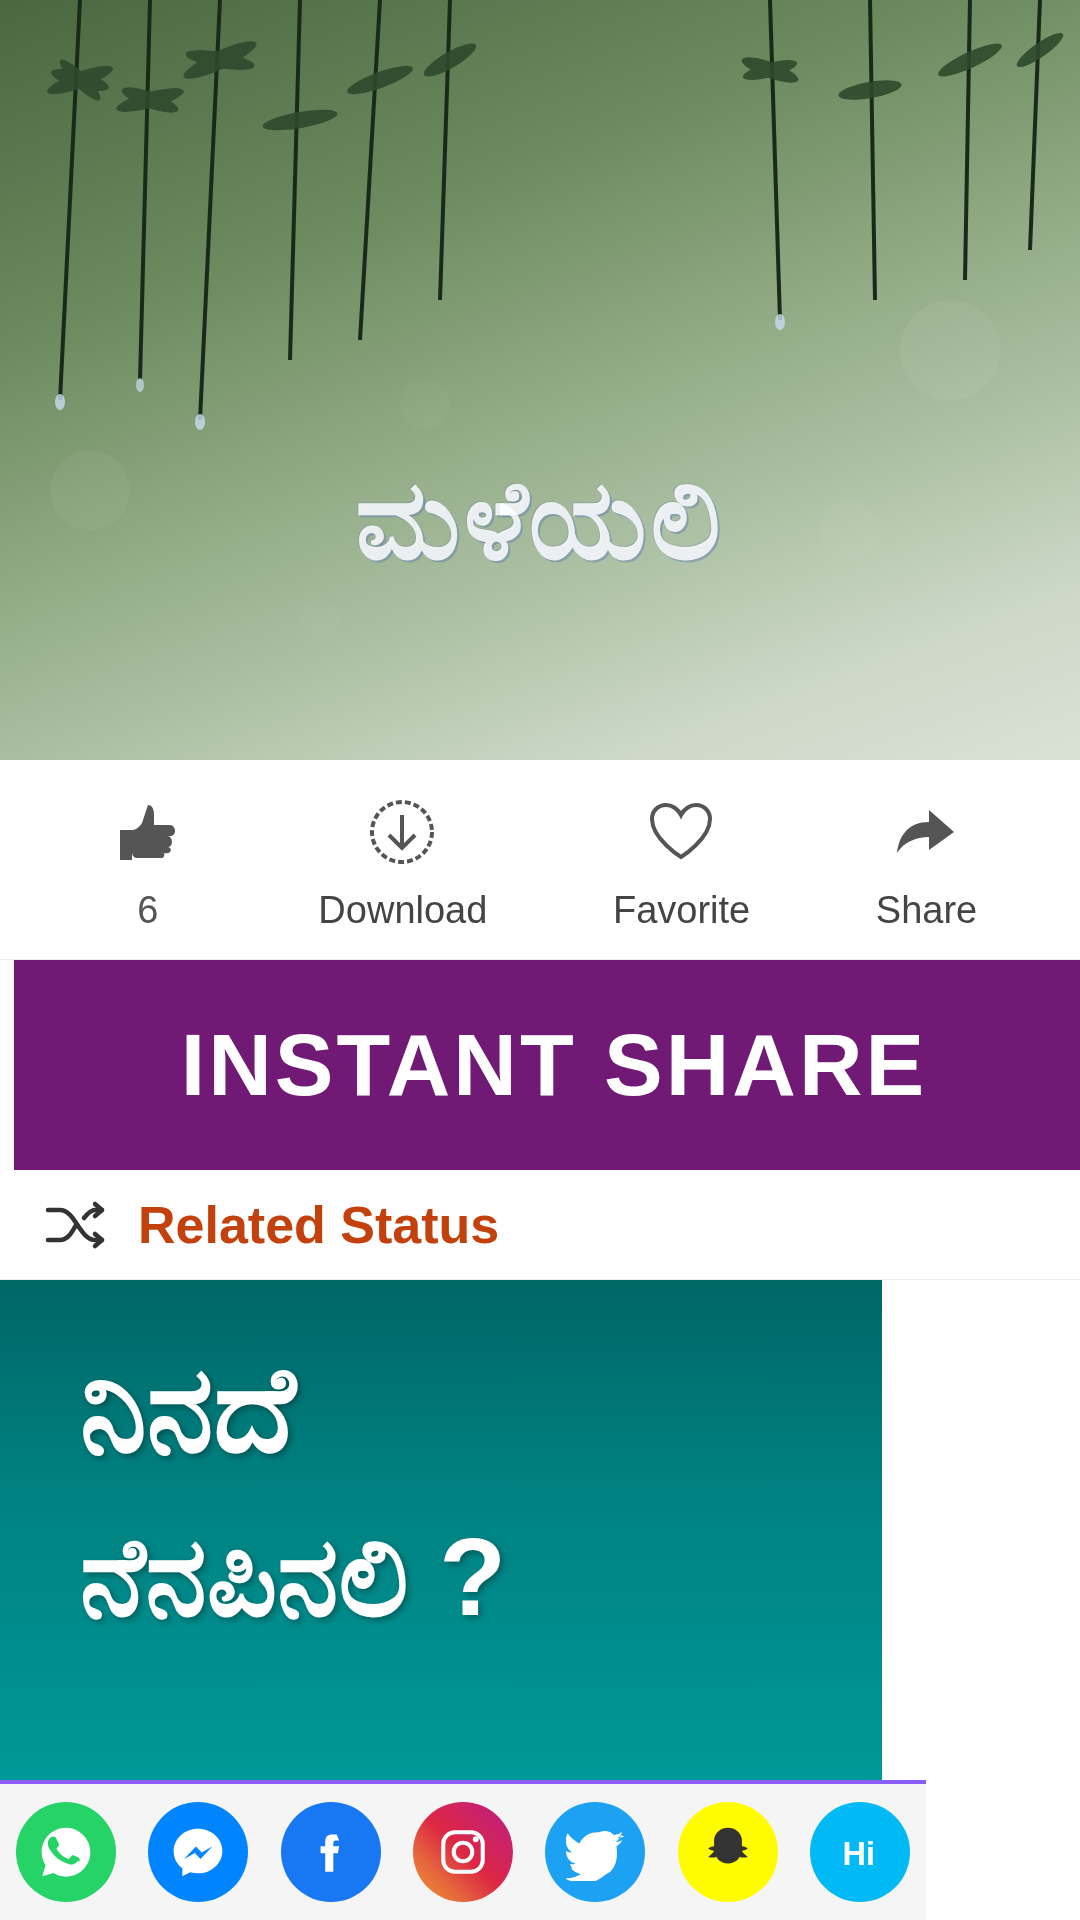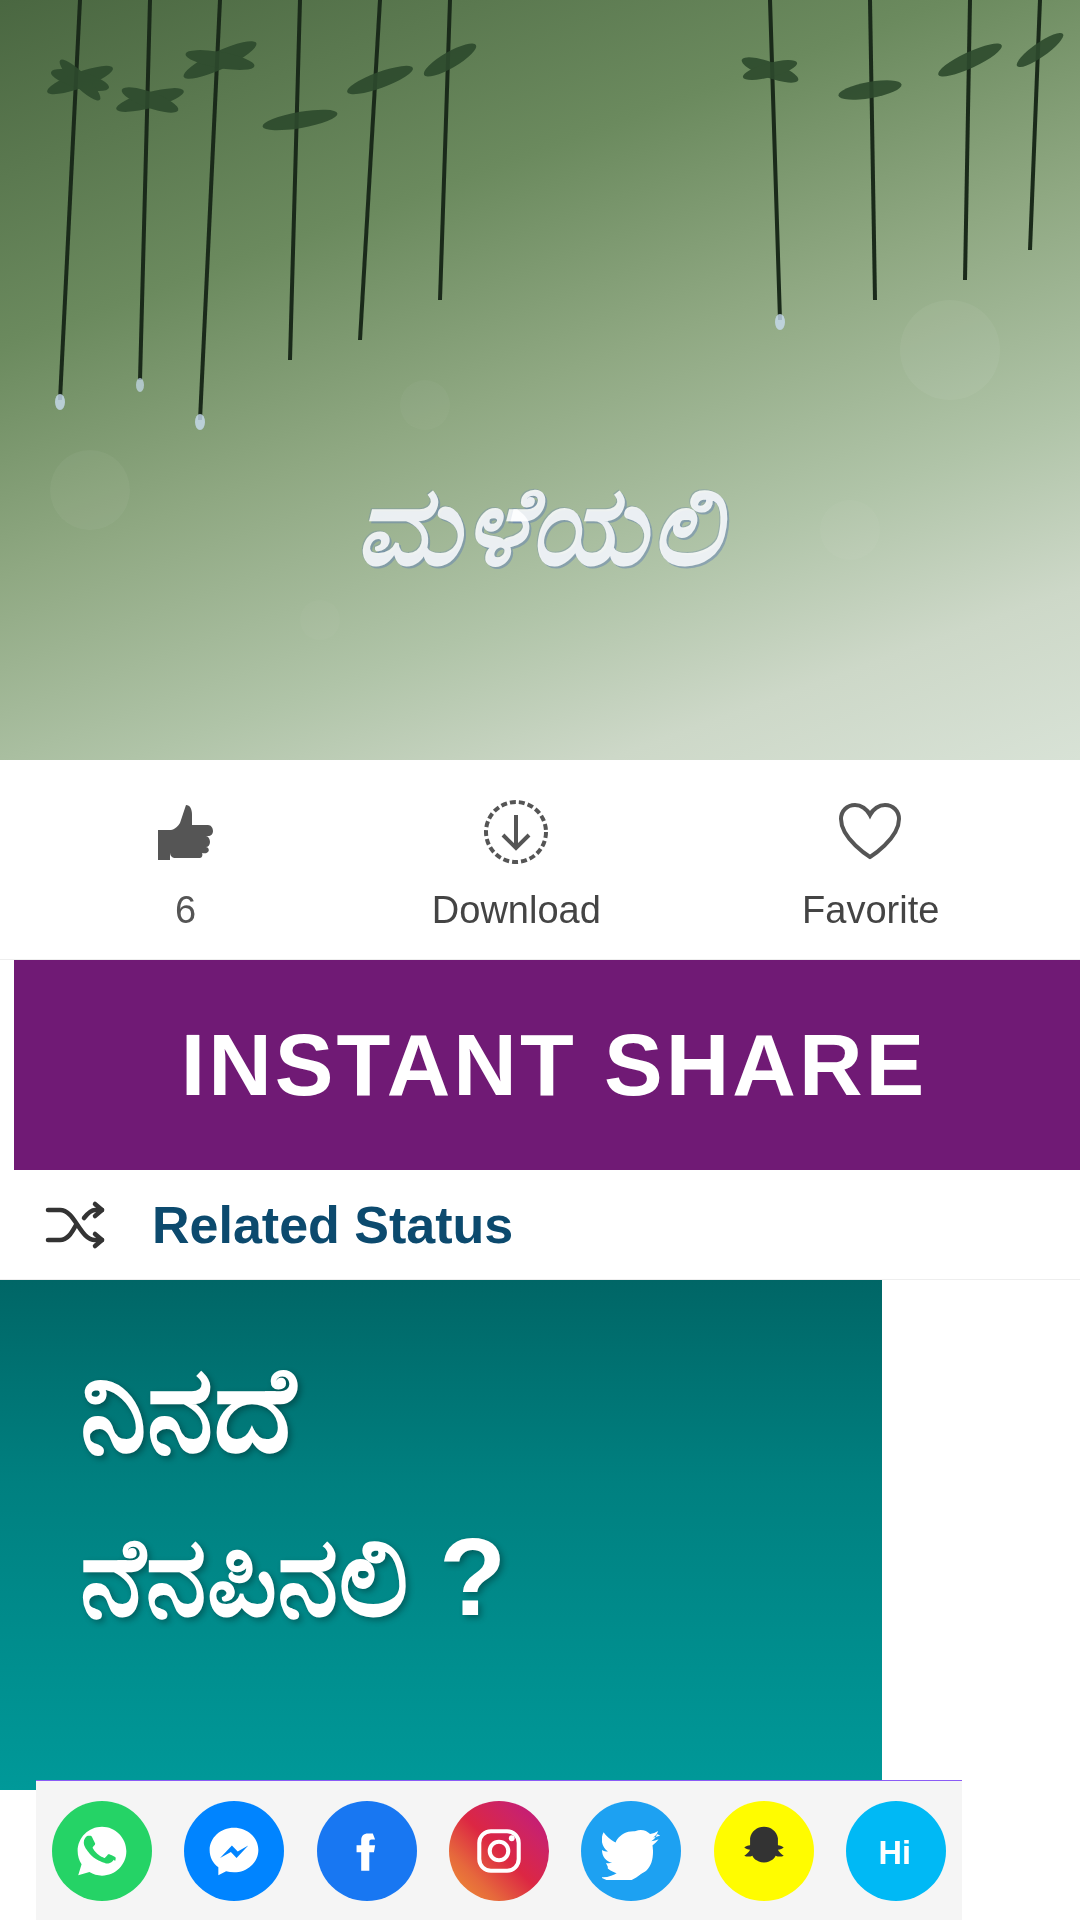--- a/index.html
+++ b/index.html
@@ -20,30 +20,29 @@
       background: linear-gradient(160deg, #4a6741 0%, #6b8a5e 30%, #8fa882 50%, #b0c4a8 70%, #cdd8c8 85%, #d8e2d6 100%);
       position: relative;
       overflow: hidden;
       display: flex;
       align-items: center;
       justify-content: center;
     }
 
     .video-text {
       position: absolute;
-      bottom: 168px;
+      bottom: 174px;
       left: 50%;
       transform: translateX(-50%);
       font-size: 110px;
       font-weight: bold;
       color: rgba(255,255,255,0.85);
       text-shadow: 2px 2px 0px rgba(100,130,180,0.5), -1px -1px 0px rgba(100,130,180,0.3);
       white-space: nowrap;
       letter-spacing: 4px;
-      font-style: italic;
     }
 
     
     .action-bar {
       width: 1080px;
       height: 200px;
       background: #fff;
       display: flex;
       align-items: center;
       justify-content: space-around;
@@ -117,22 +116,21 @@
       width: 70px;
       height: 70px;
       display: flex;
       align-items: center;
       justify-content: center;
     }
 
     .related-status-label {
       font-size: 52px;
       font-weight: bold;
-      color: #0c4a6e;
-      margin-left: 14px;
+      color: #c2410c;
     }
 
     
     .related-card {
       width: 882px;
       height: 510px;
       background: linear-gradient(180deg, #006666 0%, #008080 40%, #009999 100%);
       position: relative;
       overflow: hidden;
       display: flex;
@@ -159,22 +157,21 @@
     .bottom-nav {
       width: 926px;
       height: 140px;
       background: #f5f5f5;
       display: flex;
       align-items: center;
       justify-content: space-around;
       position: fixed;
       bottom: 0;
       left: 0;
-      border-top: 1px solid #8b5cf6;
-      margin-left: 36px;
+      border-top: 4px solid #8b5cf6;
     }
 
     .nav-icon {
       width: 100px;
       height: 100px;
       border-radius: 50%;
       display: flex;
       align-items: center;
       justify-content: center;
       font-size: 52px;
@@ -281,20 +278,28 @@
 
   <div class="action-item">
     <div class="action-icon">
       <svg viewBox="0 0 75 75" fill="none" stroke="#555" stroke-width="4">
         <path d="M37 62 C37 62 8 44 8 24 C8 16 14 10 22 10 C28 10 34 14 37 20 C40 14 46 10 52 10 C60 10 66 16 66 24 C66 44 37 62 37 62 Z"></path>
       </svg>
     </div>
     <span class="action-label">Favorite</span>
   </div>
 
+  <div class="action-item">
+    <div class="action-icon">
+      <svg viewBox="0 0 75 75" fill="#555">
+        <path d="M65 37 L40 15 L40 27 C20 27 10 40 8 58 C15 47 27 42 40 42 L40 55 Z"></path>
+      </svg>
+    </div>
+    <span class="action-label">Share</span>
+  </div>
 </div>
 
 <div class="instant-share">
   <span class="instant-share-text">INSTANT SHARE</span>
 </div>
 
 <div class="related-status-header">
   <div class="shuffle-icon">
     <svg viewBox="0 0 70 70" width="70" height="70" fill="none" stroke="#333" stroke-width="4.5">
       <path d="M8 20 L20 20 C35 20 40 50 55 50 L62 50" stroke-linecap="round"></path>

